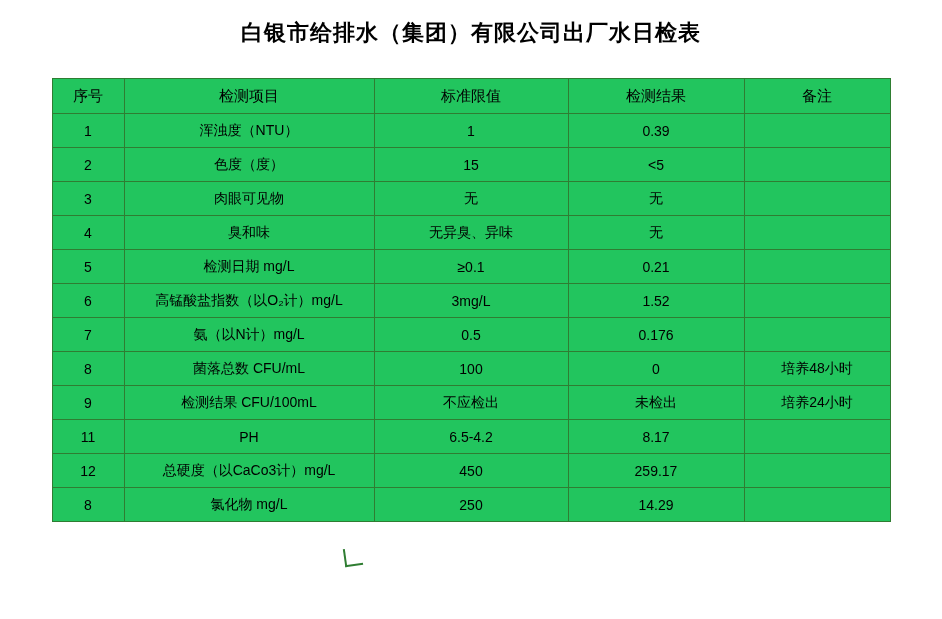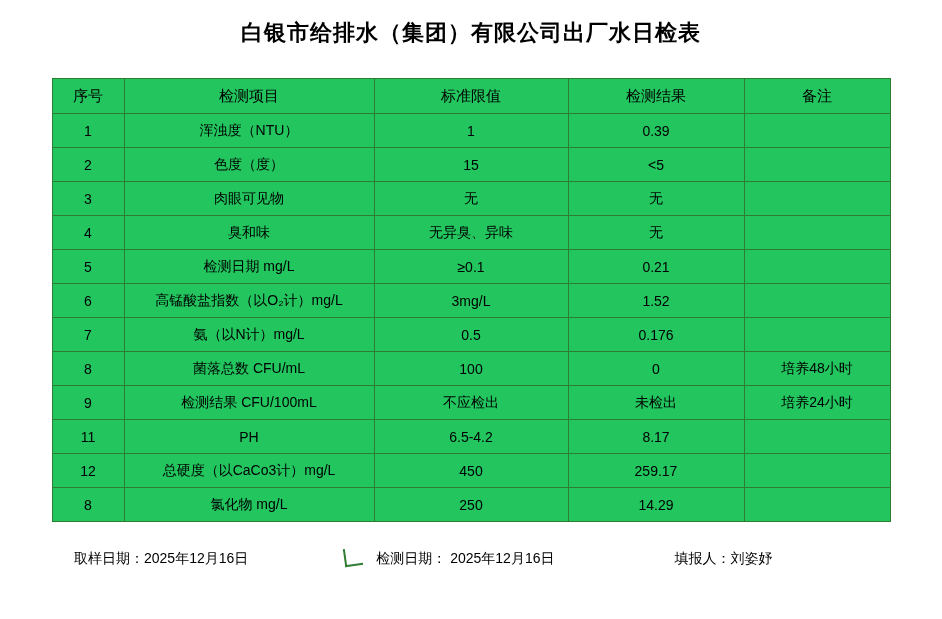--- a/index.html
+++ b/index.html
@@ -188,20 +188,15 @@
       <tr>
         <td>8</td>
         <td>氯化物 mg/L</td>
         <td>250</td>
         <td>14.29</td>
         <td></td>
       </tr>
     </tbody>
   </table>
 
-  <div class="footer">
-    <div class="f-item f-sample">取样日期：2025年12月16日</div>
-    <div class="f-item f-test">检测日期： 2025年12月16日</div>
-    <div class="f-item f-filler">填报人：刘姿妤</div>
-  </div>
 
   <div class="green-mark"></div>
 </div>
 
 </body></html>

